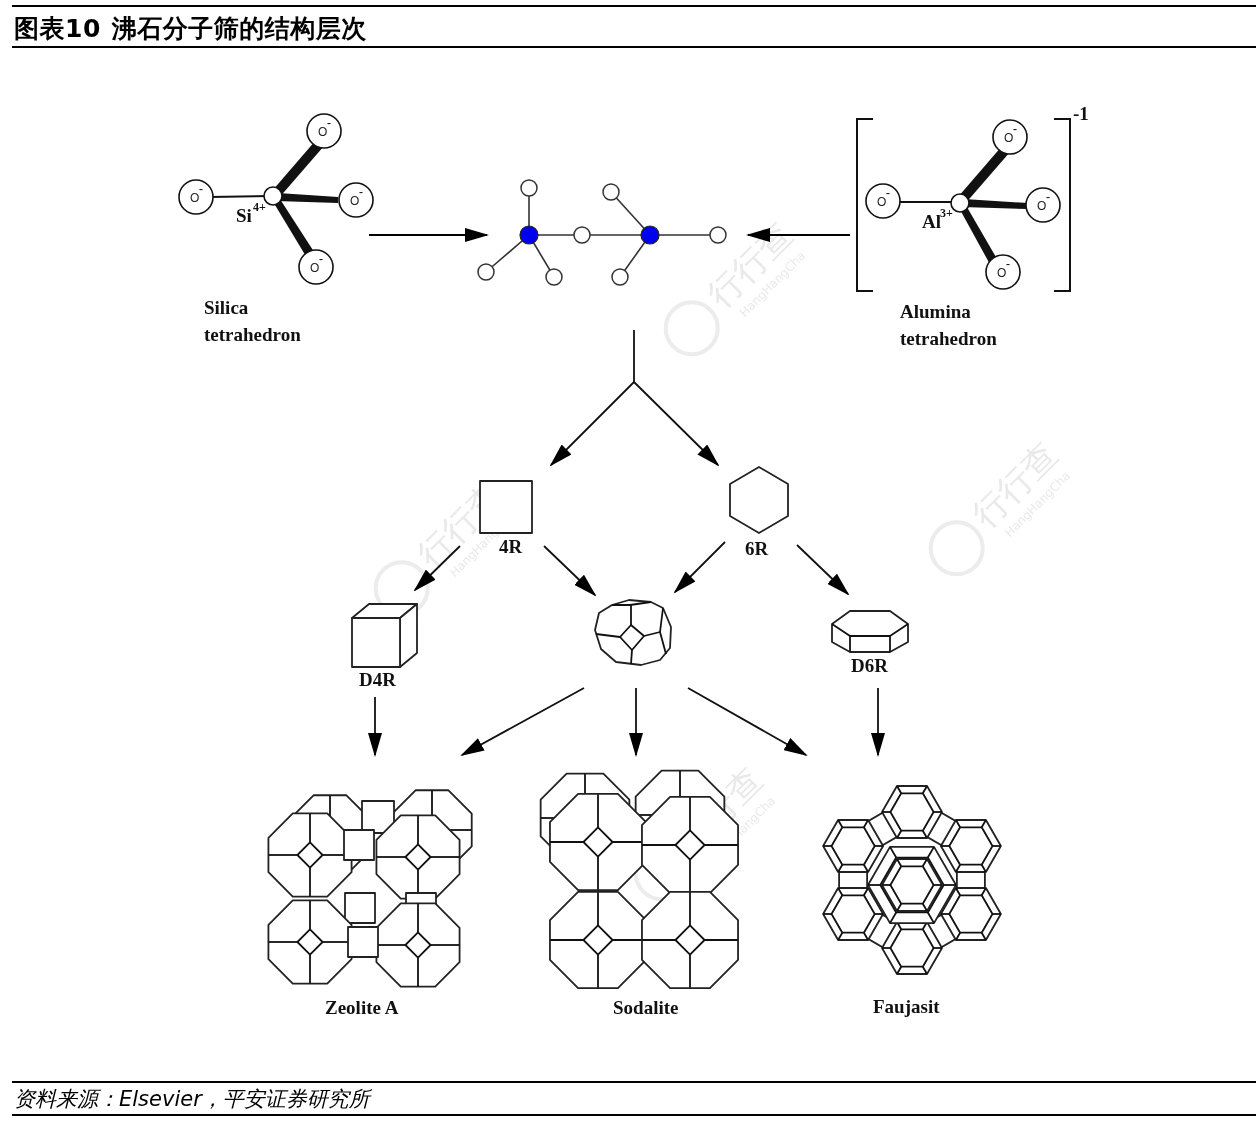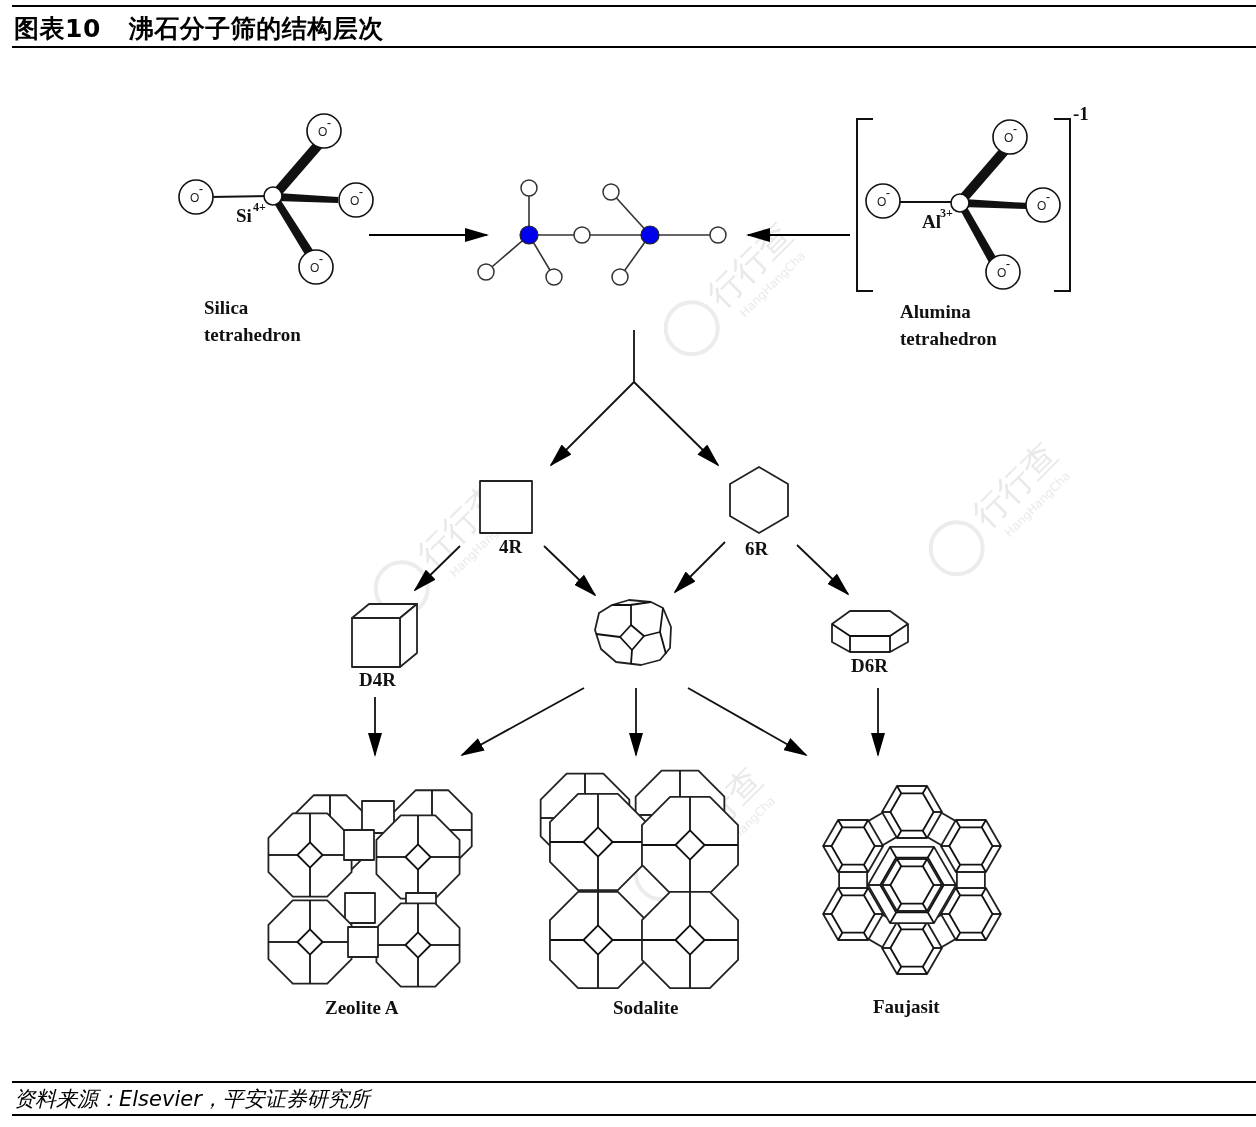--- a/index.html
+++ b/index.html
@@ -5,21 +5,21 @@
   html, body { margin: 0; padding: 0; background: #ffffff; }
   body { width: 1256px; height: 1127px; position: relative; overflow: hidden;
          font-family: "DejaVu Sans", "Liberation Sans", sans-serif; color: #000; }
   .rule { position: absolute; left: 12px; right: 0; height: 2px; background: #000; }
   #rule-top { top: 5px; }
   #rule-title-bottom { top: 46px; }
   #rule-src-top { top: 1081px; height: 1.5px; }
   #rule-src-bottom { top: 1114px; }
   #fig-title { position: absolute; left: 14px; top: 12px; font-size: 25px; font-weight: bold;
                letter-spacing: 0.5px; white-space: nowrap; }
-  #fig-title .num { margin-right: 28px; }
+  #fig-title .num { margin-right: 11px; }
   #source { position: absolute; left: 14px; top: 1085px; font-size: 21px; font-style: italic;
             white-space: nowrap; }
   svg#diagram { position: absolute; left: 0; top: 0; width: 1256px; height: 1127px; }
   .lbl { font-family: "Liberation Serif", "DejaVu Serif", serif; font-weight: bold; font-size: 19px; fill: #111; }
   .olbl { font-family: "Liberation Sans", sans-serif; font-size: 12px; fill: #222; }
   .sup { font-family: "Liberation Serif", serif; font-weight: bold; font-size: 12px; fill: #111; }
   .wm { font-family: "DejaVu Sans", sans-serif; fill: #e9e9e9; }
   .ln { stroke: #111; fill: none; stroke-width: 1.8; stroke-linejoin: round; }
   .face { stroke: #222; fill: #fff; stroke-width: 1.8; stroke-linejoin: round; }
 </style>

